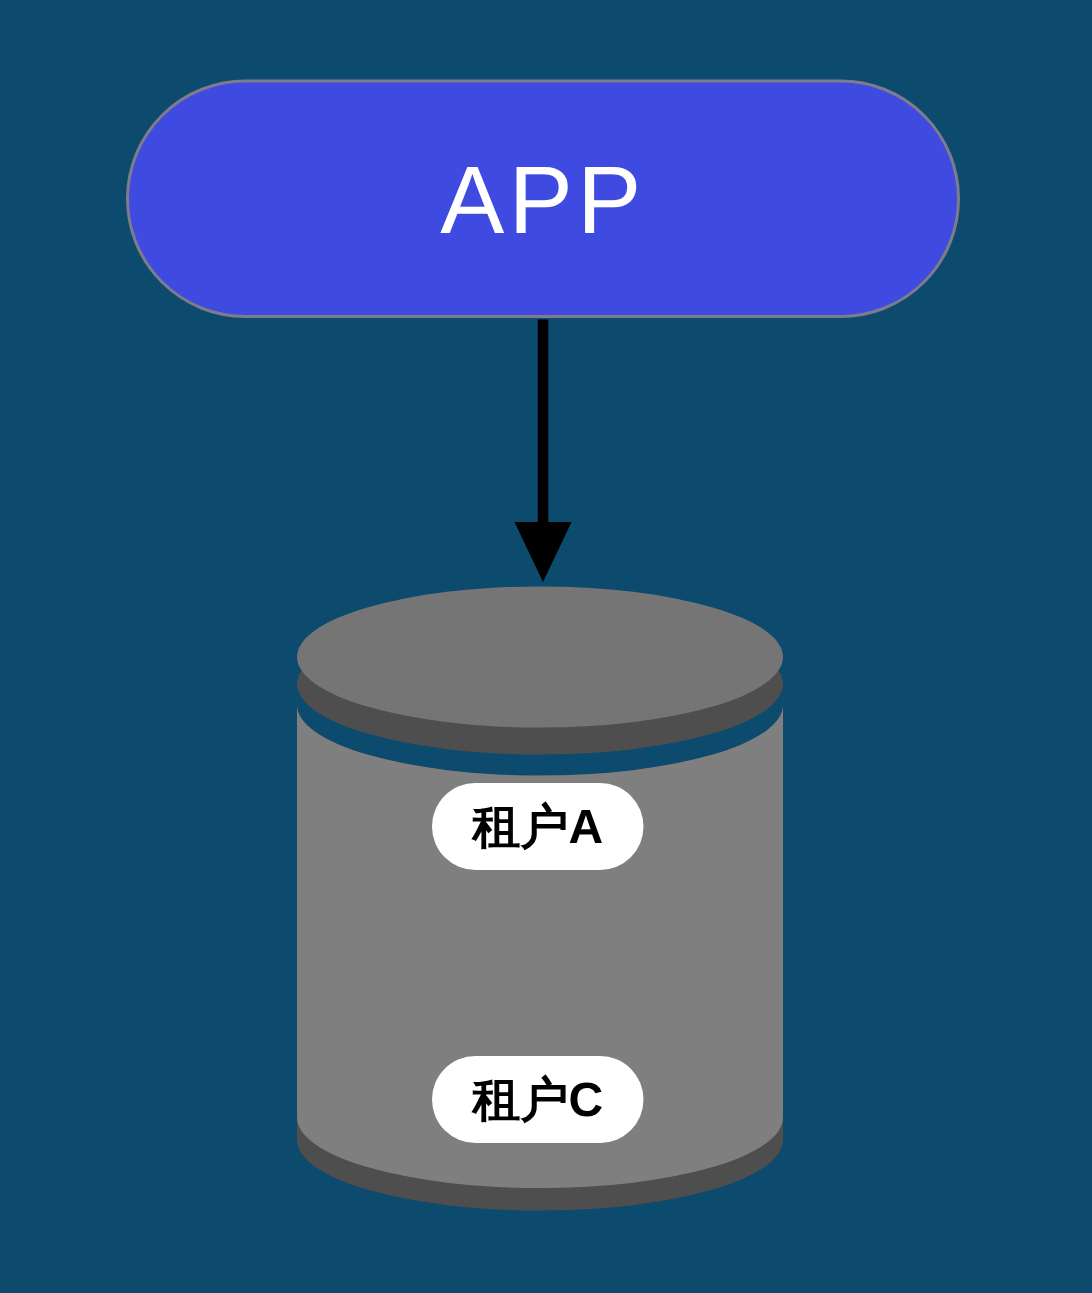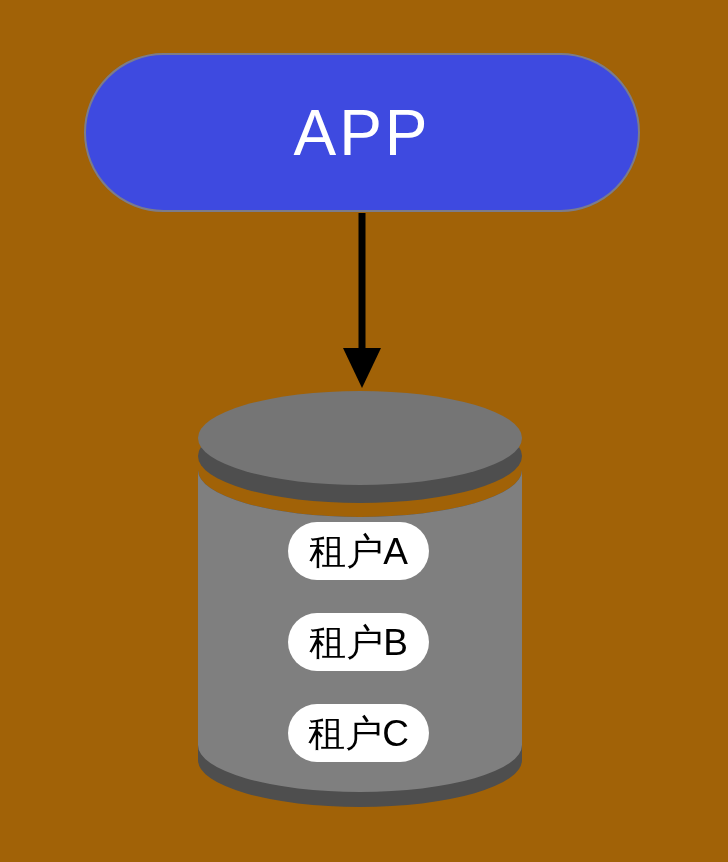--- a/index.html
+++ b/index.html
@@ -5,21 +5,21 @@
   html, body {
     margin: 0;
     padding: 0;
     background: #ffffff;
     font-family: "Liberation Sans", "DejaVu Sans", sans-serif;
   }
   #canvas {
     position: relative;
     width: 728px;
     height: 862px;
-    background: #a16207;
+    background: #0c4a6e;
     overflow: hidden;
   }
   
   .app-node {
     position: absolute;
     left: 84px;
     top: 53px;
     width: 556px;
     height: 159px;
     background: #3e4ae0;
@@ -53,22 +53,22 @@
     border-radius: 29px;
     display: flex;
     align-items: center;
     justify-content: center;
   }
   .tenant-pill.t0 { top: 522px; }
   .tenant-pill.t1 { top: 613px; }
   .tenant-pill.t2 { top: 704px; text-align: center; }
   .tenant-label {
     color: #000000;
-    font-size: 37px;
-    font-weight: 400;
+    font-size: 32px;
+    font-weight: 700;
     line-height: 1;
     white-space: nowrap;
   }
 </style>
 </head>
 <body>
 
 <div id="canvas">
 
   <svg class="diagram-svg" width="728" height="862" viewBox="0 0 728 862">
@@ -90,20 +90,17 @@
     </g>
   </svg>
 
   <div class="app-node">
     <span class="app-label">APP</span>
   </div>
 
   <div class="tenant-pill t0">
     <span class="tenant-label">租户A</span>
   </div>
-  <div class="tenant-pill t1">
-    <span class="tenant-label">租户B</span>
-  </div>
   <div class="tenant-pill t2">
     <span class="tenant-label">租户C</span>
   </div>
 
 </div>
 
 </body></html>

